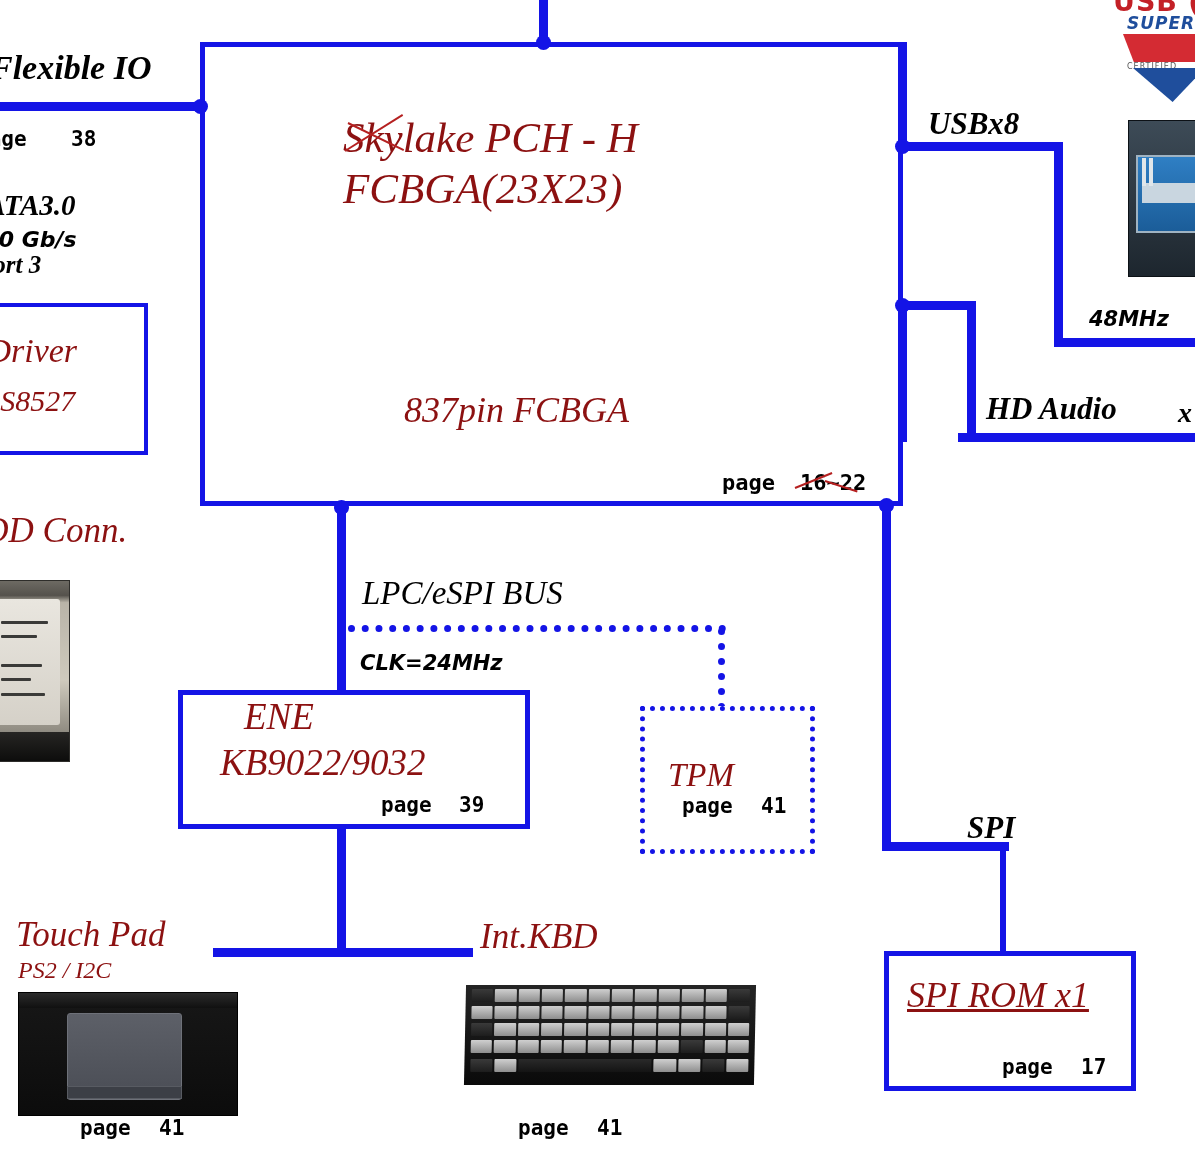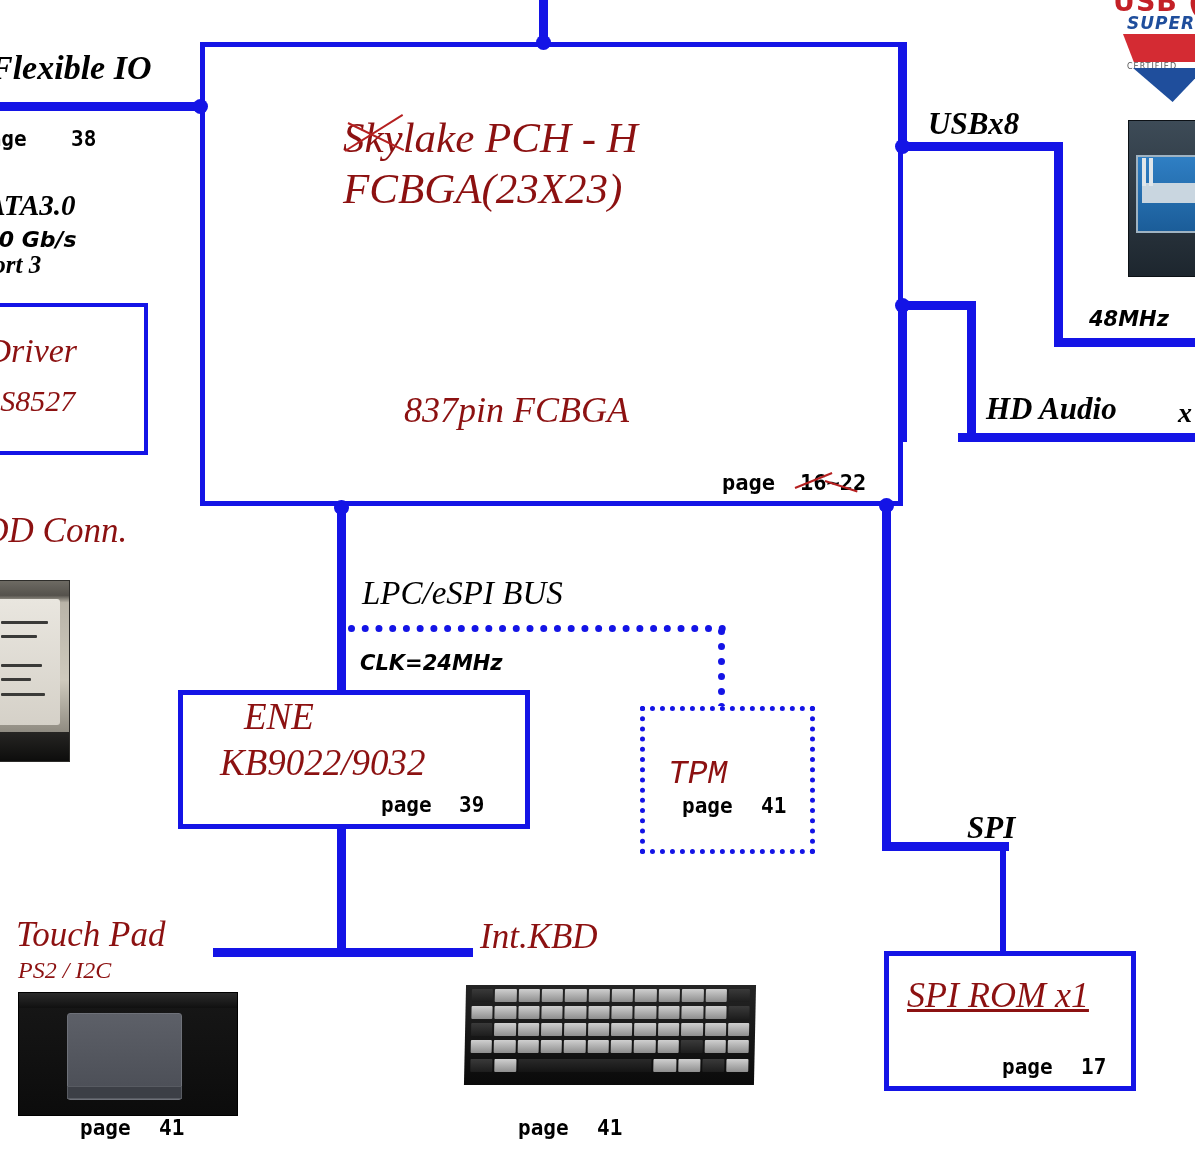--- a/index.html
+++ b/index.html
@@ -181,21 +181,21 @@
   <div class="wire v" style="left:718px;top:628px;height:82px;width:7px;background:none;
               border-left:7px dotted #1414e6;"></div>
 
   <div class="box" style="left:178px;top:690px;width:352px;height:139px;"></div>
   <div class="lbl serif-i-n red" style="left:220px;top:698px;font-size:37px;margin-left:24px;">ENE</div>
   <div class="lbl serif-i-n red" style="left:220px;top:744px;font-size:37px;">KB9022/9032</div>
   <div class="lbl mono blk" style="left:381px;top:794px;font-size:21px;">page</div>
   <div class="lbl mono blk" style="left:459px;top:794px;font-size:21px;">39</div>
 
   <div class="dotbox" style="left:640px;top:706px;width:175px;height:148px;"></div>
-  <div class="lbl serif-i-n red" style="left:668px;top:758px;font-size:33px;font-family:Liberation Mono, monospace;">TPM</div>
+  <div class="lbl serif-i-n red" style="left:668px;top:758px;font-size:33px;">TPM</div>
   <div class="lbl mono blk" style="left:682px;top:795px;font-size:21px;">page</div>
   <div class="lbl mono blk" style="left:761px;top:795px;font-size:21px;">41</div>
 
   <div class="wire v" style="left:337px;top:827px;height:130px;"></div>
   <div class="wire h" style="left:213px;top:948px;width:130px;"></div>
   <div class="wire h" style="left:337px;top:948px;width:136px;"></div>
 
   <div class="lbl serif-i-n red" style="left:16px;top:917px;font-size:35px;">Touch  Pad</div>
   <div class="lbl serif-i-n red" style="left:18px;top:958px;font-size:24px;">PS2 / I2C</div>
 

